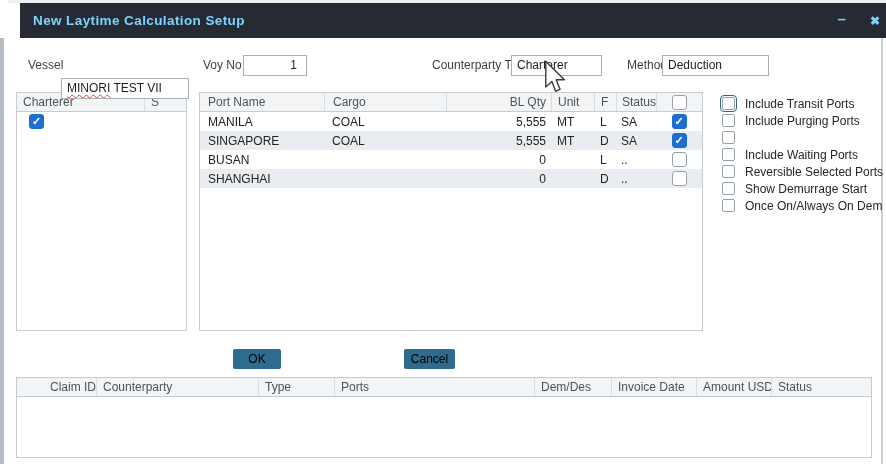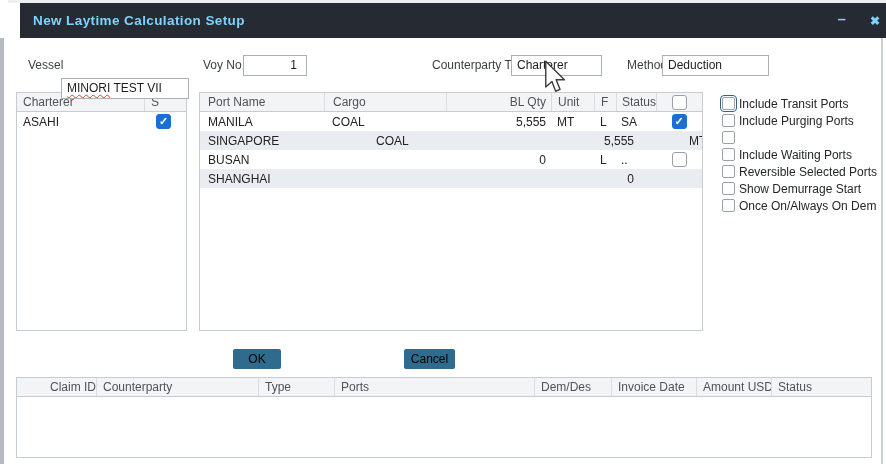--- a/index.html
+++ b/index.html
@@ -38,21 +38,21 @@
   .grid{position:absolute;border:1px solid var(--grid-border);background:#fff;box-sizing:border-box;overflow:hidden;}
   #charterer-grid{left:16px;top:92px;width:171px;height:239px;}
   #ports-grid{left:199px;top:92px;width:504px;height:239px;}
   #claims-grid{left:16px;top:377px;width:856px;height:81px;}
   .ghead{display:flex;height:19px;background:var(--grid-header-bg);border-bottom:1px solid var(--grid-border);
          color:#4d5358;font-size:12px;align-items:stretch;box-sizing:border-box;}
   .hcell{box-sizing:border-box;display:flex;align-items:center;padding:0 5px;border-left:1px solid #d9dde1;
          overflow:hidden;white-space:nowrap;flex:0 0 auto;}
   .hcell:first-child{border-left:none;}
   .trow{display:flex;height:19px;align-items:center;font-size:12px;color:#222;}
-  .trow.alt{background:var(--row-alt-bg);gap:44px;}
+  .trow.alt{background:var(--row-alt-bg);}
   .tcell{box-sizing:border-box;padding:0 5px;overflow:hidden;white-space:nowrap;flex:0 0 auto;}
 
   
   .c-port{width:124px;padding-left:8px;}
   .c-cargo{width:122px;padding-left:8px;}
   .c-bl{width:105px;text-align:right;justify-content:flex-end;padding-right:5px;}
   .c-unit{width:43px;padding-left:6px;}
   .c-f{width:22px;padding-left:6px;}
   .c-status{width:40px;padding-left:5px;}
   .c-cb{width:46px;display:flex;justify-content:center;padding:0;}
@@ -68,21 +68,21 @@
   .k6{width:75px;padding-left:6px;} .k7{flex:1 1 auto;padding-left:6px;}
 
   
   .cb{width:15px;height:15px;border:1px solid #98a0a8;border-radius:3px;background:#fff;box-sizing:border-box;
       display:flex;align-items:center;justify-content:center;font-size:11px;font-weight:bold;color:#fff;line-height:1;}
   .cb.checked{background:var(--checkbox-checked);border-color:var(--checkbox-checked);}
   .cb.small{width:13px;height:13px;border-radius:2px;}
 
   
   #options{position:absolute;left:722px;top:95px;}
-  .opt{display:flex;align-items:center;height:17px;gap:4px;color:#24262a;font-size:12px;white-space:nowrap;}
+  .opt{display:flex;align-items:center;height:17px;gap:10px;color:#24262a;font-size:12px;white-space:nowrap;}
   .opt.focused .cb{outline:1.5px solid var(--focus-outline);outline-offset:1px;}
 
   
   .btn{position:absolute;top:349px;height:20px;background:var(--button-bg);color:#000000;font-size:12px;border:none;
        border-radius:2px;font-family:inherit;display:flex;align-items:center;justify-content:center;box-sizing:border-box;}
   #ok-btn{left:233px;width:48px;}
   #cancel-btn{left:404px;width:51px;}
 
   
   #cursor{position:absolute;left:544px;top:60px;z-index:10;pointer-events:none;}
@@ -113,21 +113,20 @@
 <div class="finput" id="inp-cpt">Charterer</div>
 <div class="finput" id="inp-method">Deduction</div>
 
 <div class="grid" id="charterer-grid">
   <div class="ghead">
     <span class="hcell c-chname">Charterer</span>
     <span class="hcell c-chs">S</span>
   </div>
   <div id="charterer-body">
       <div class="trow">
-        <span class="tcell c-chname">ASAHI</span>
         <span class="tcell c-chcb">
           <span class="cb checked">✓</span>
         </span>
       </div>
     </div>
 </div>
 
 <div class="grid" id="ports-grid">
   <div class="ghead">
     <span class="hcell c-port">Port Name</span>

